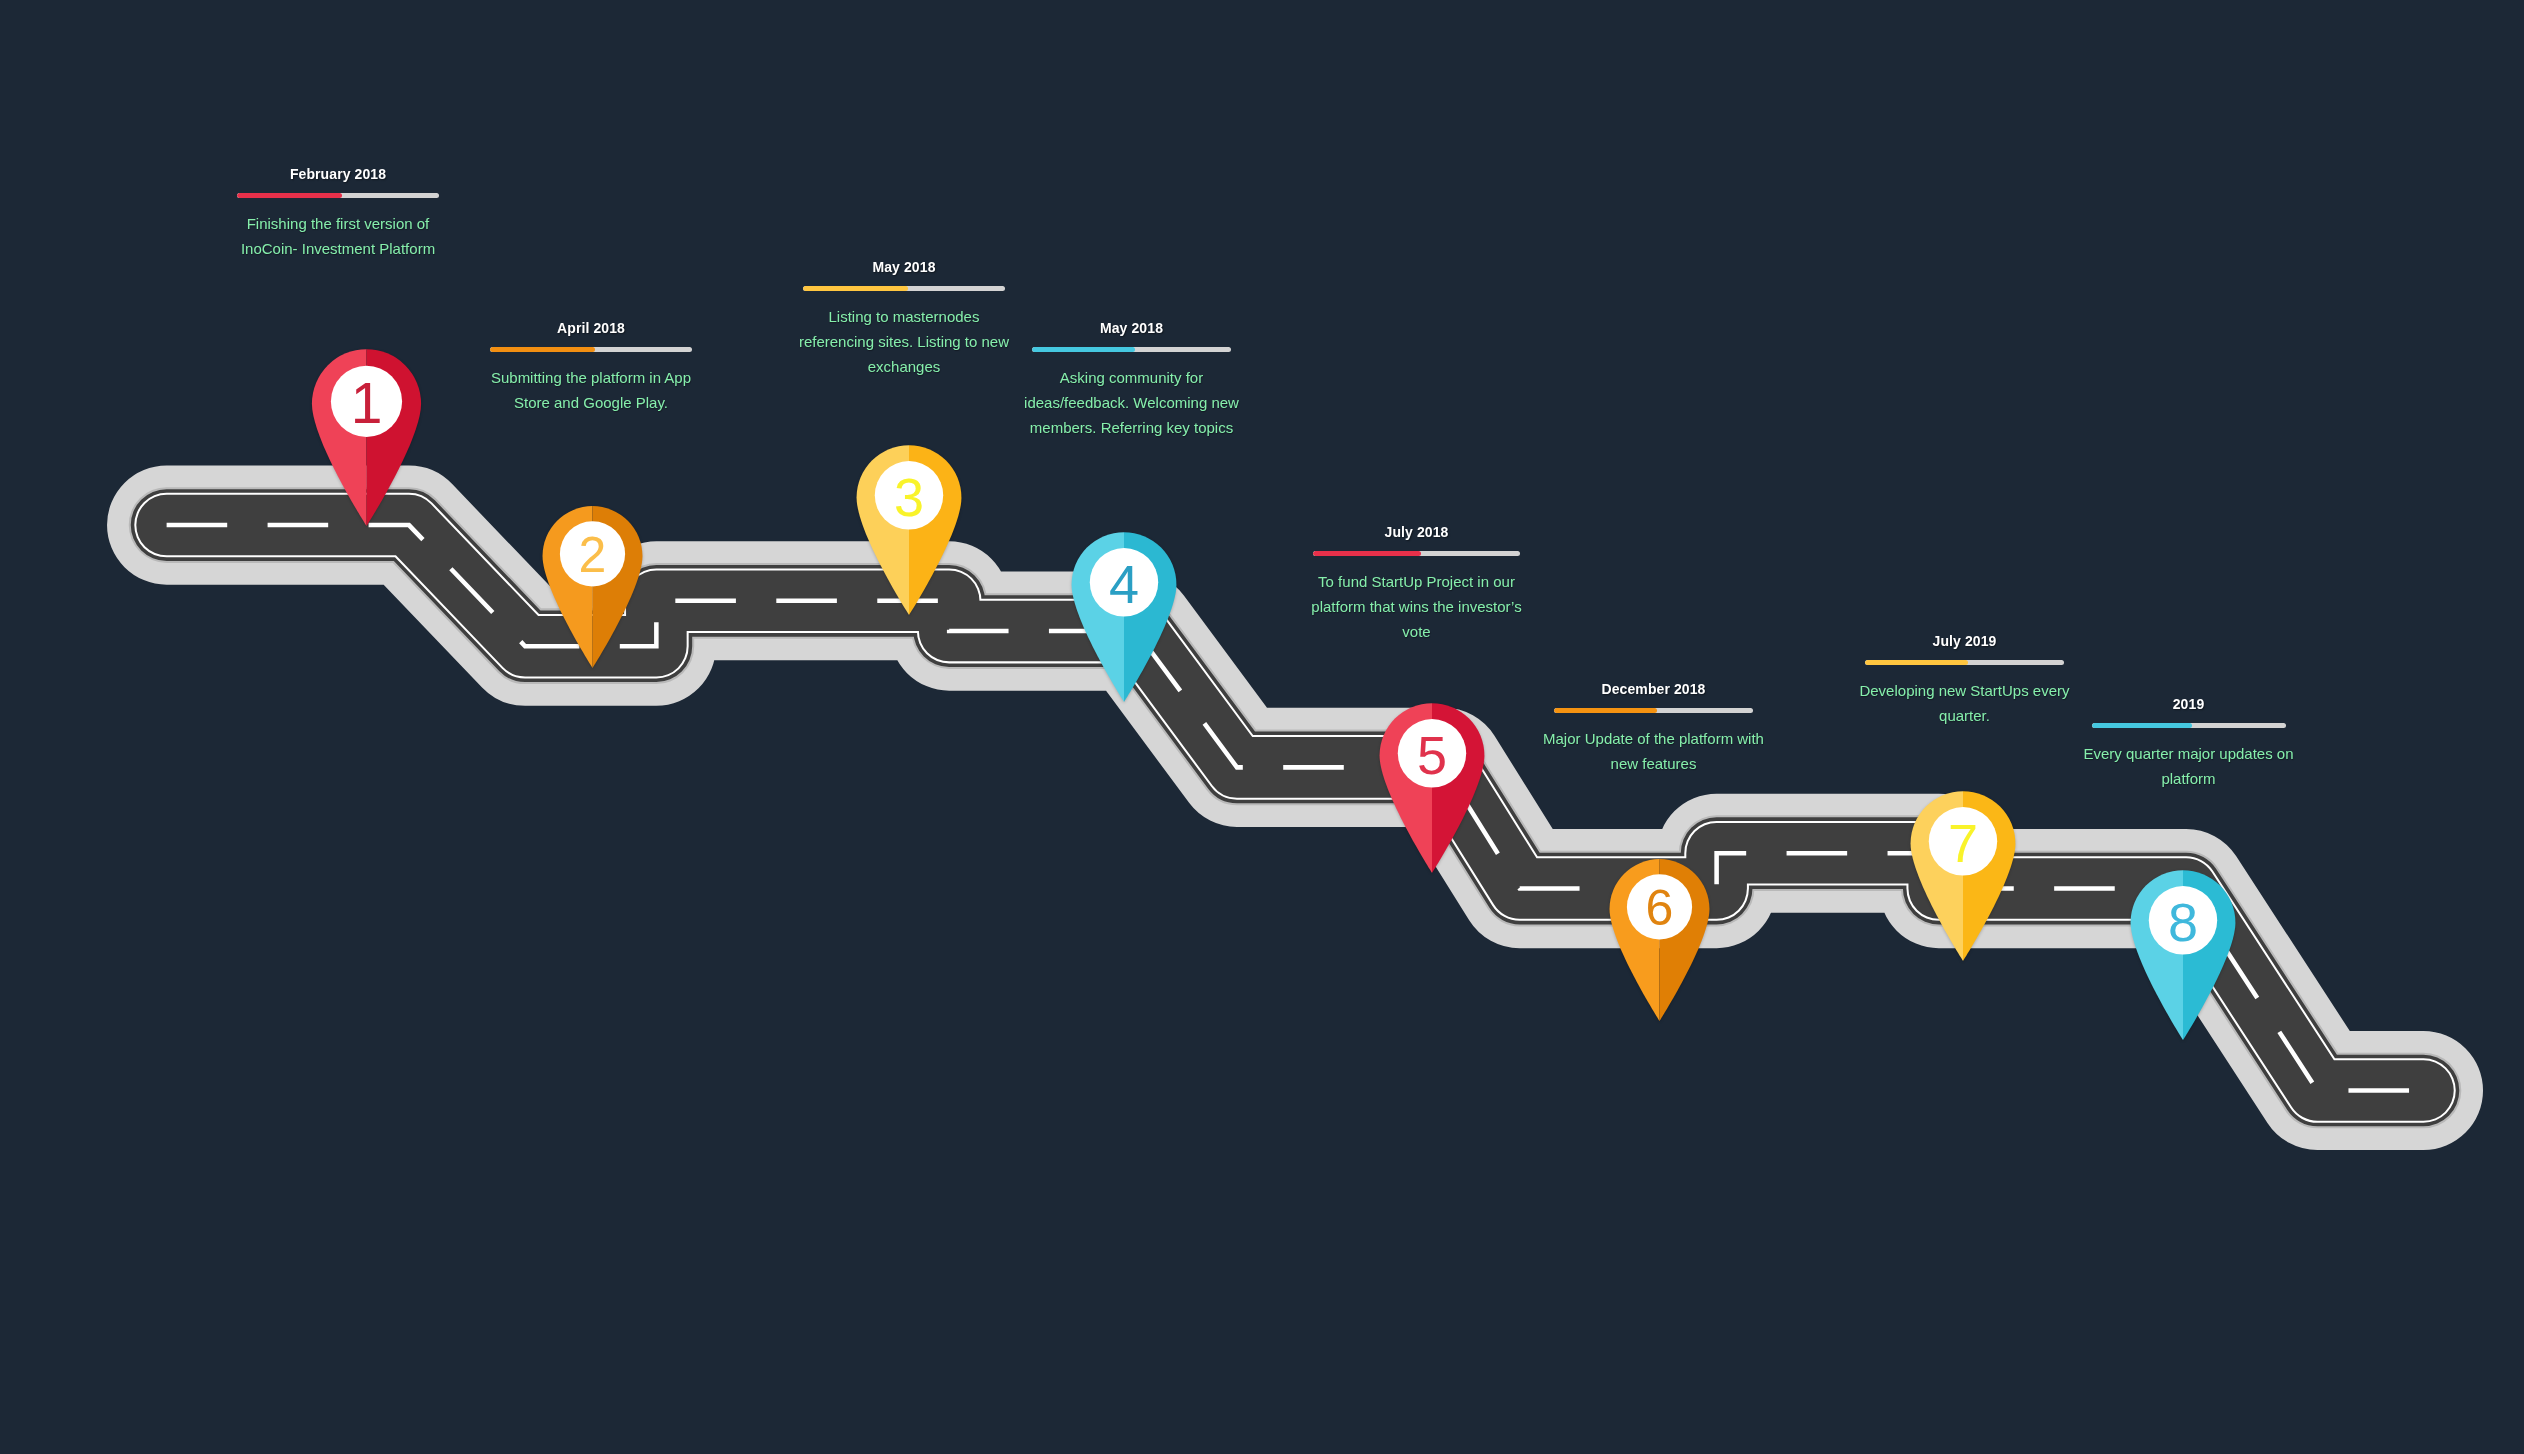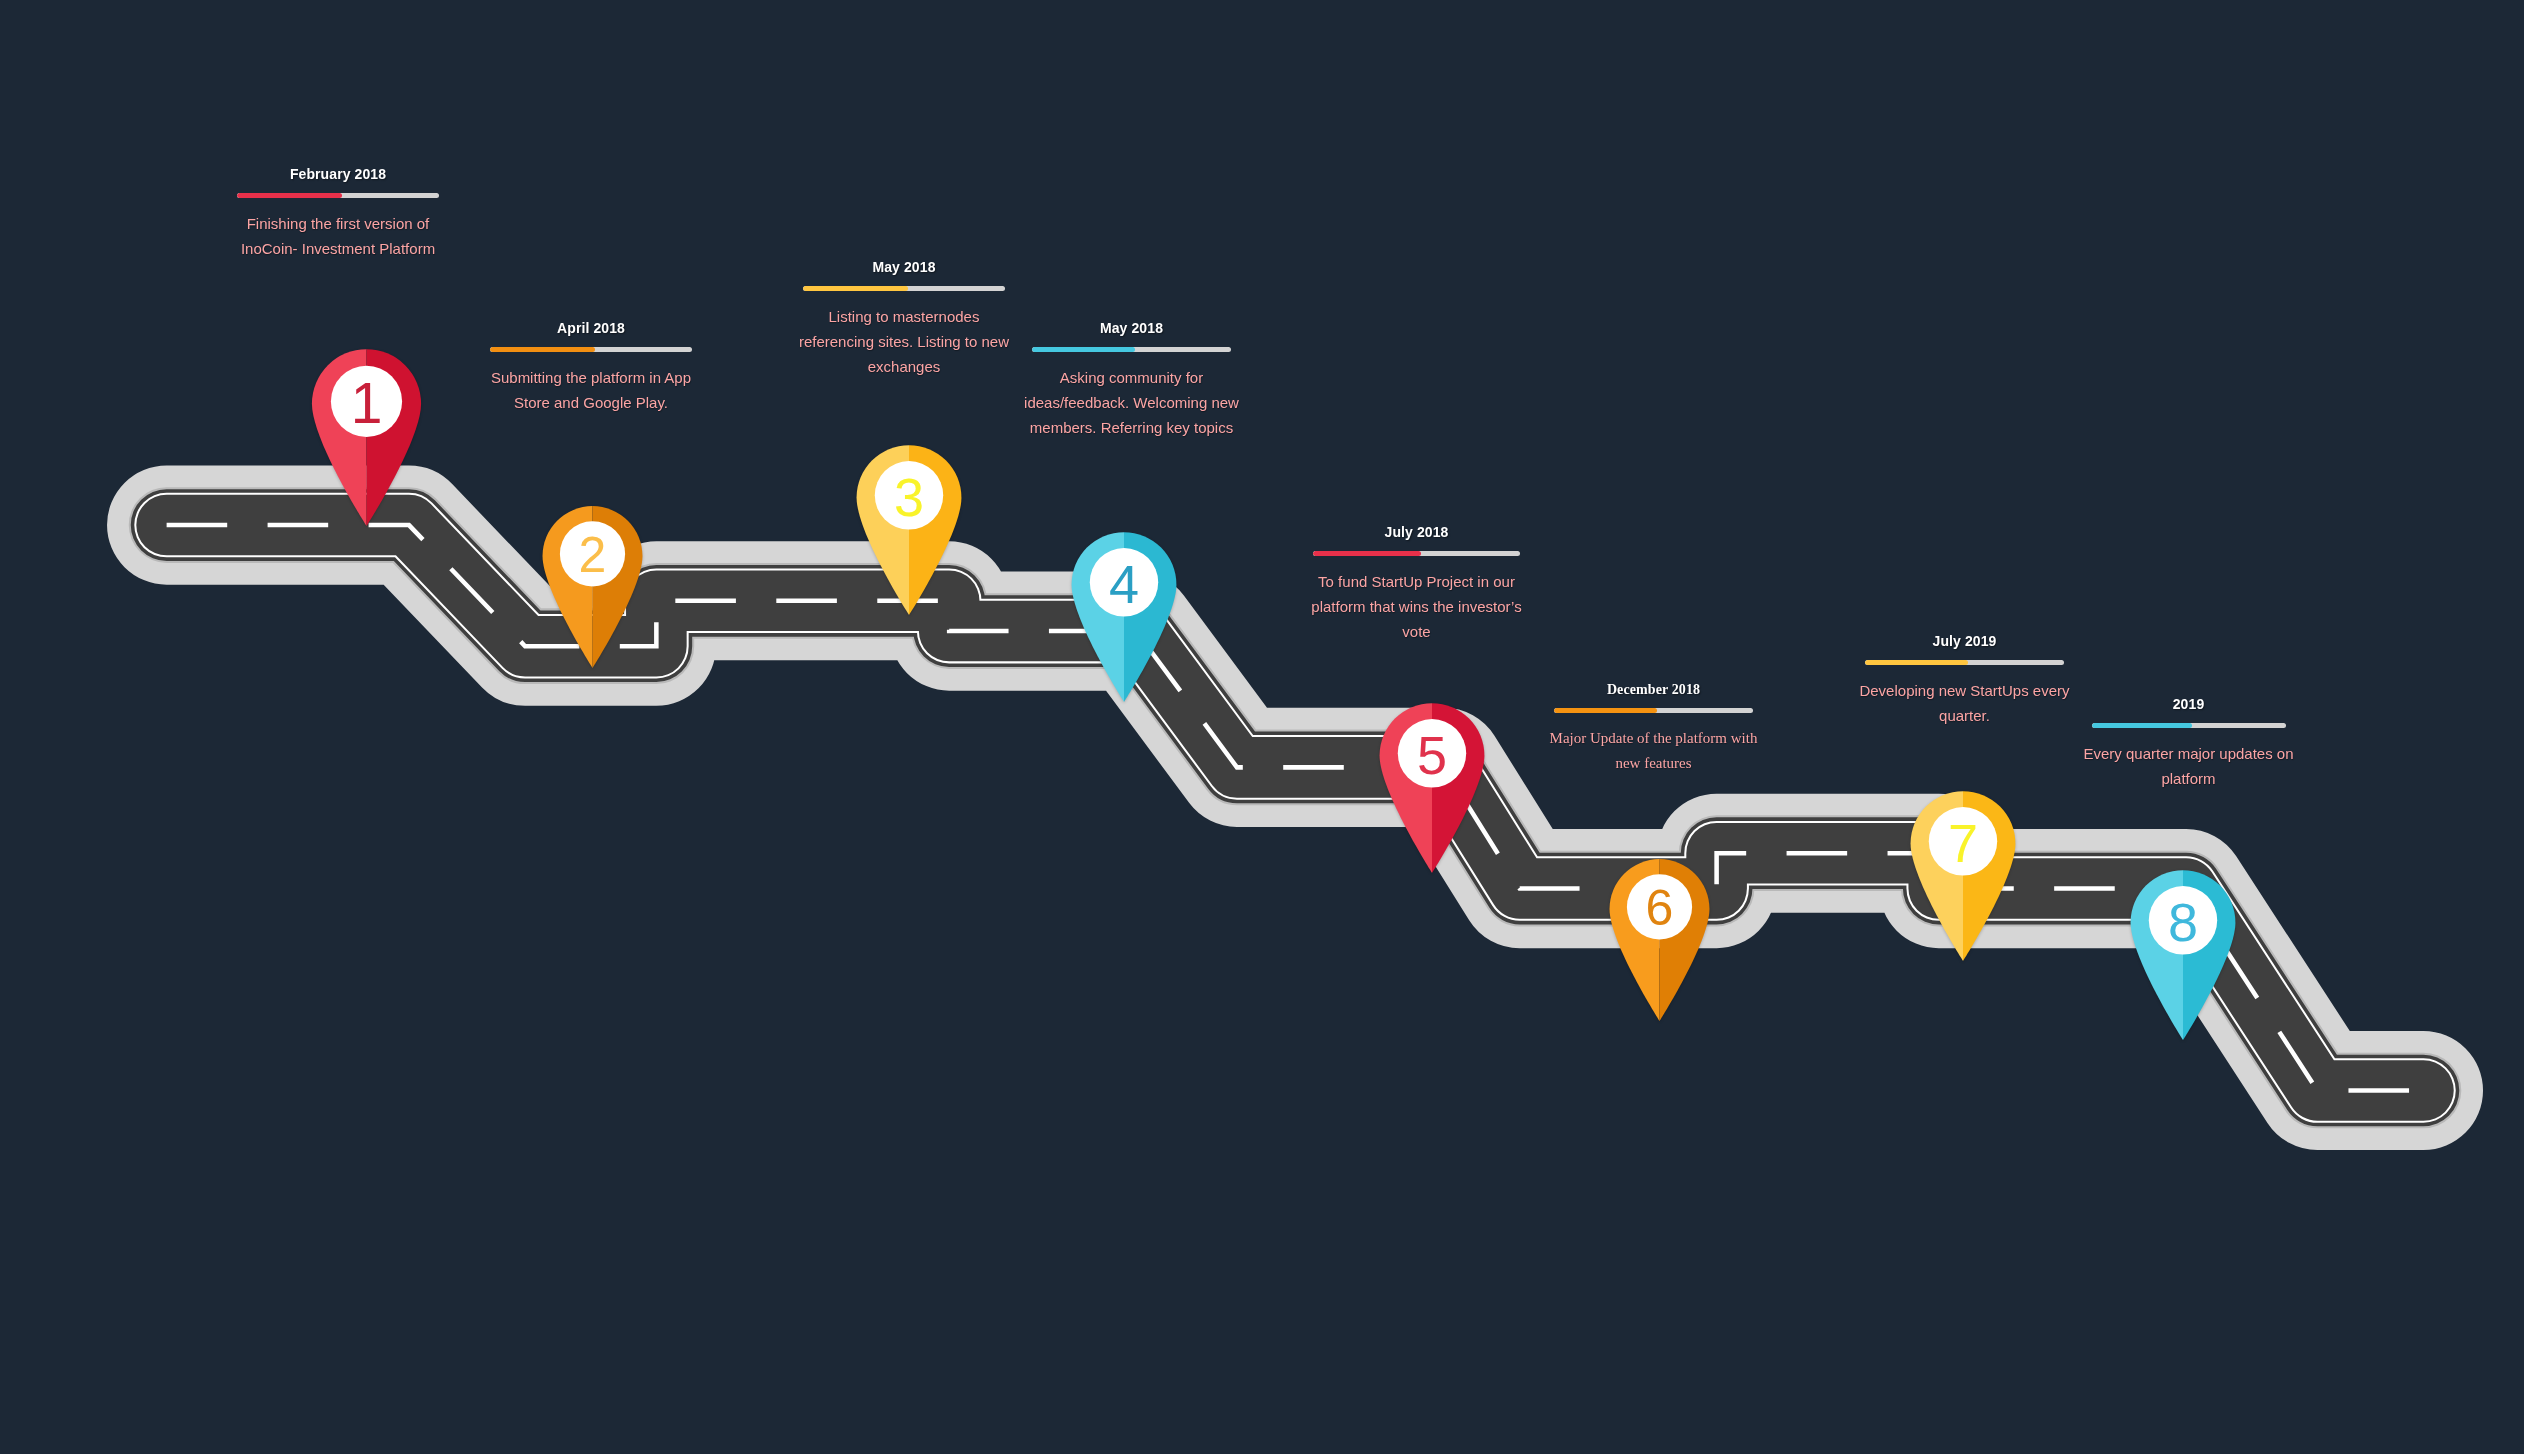--- a/index.html
+++ b/index.html
@@ -24,21 +24,21 @@
     letter-spacing:0.1px;
     white-space:nowrap;
     text-shadow:1px 1px 1.5px rgba(0,0,0,.45);
   }
   .ms-bar{
     position:relative;height:4.5px;margin:11px auto 13px auto;
     border-radius:2.5px;overflow:hidden;background:#d3d3d3;
   }
   .ms-bar .fill{position:absolute;left:0;top:0;bottom:0;border-radius:2.5px;}
   .ms-desc{
-    color:#fca5a5;font-size:15px;line-height:1.68;
+    color:#86efac;font-size:15px;line-height:1.68;
     text-shadow:0.5px 0.5px 1px rgba(0,0,0,.4);
   }
 
   
   .pin{position:absolute;}
   .pin svg{display:block;filter:drop-shadow(0 1px 1.5px rgba(0,0,0,.22));}
   .pin .num{
     position:absolute;left:0;right:0;
     text-align:center;font-weight:400;
     pointer-events:none;
@@ -172,21 +172,21 @@
       <svg width="114" height="171" viewBox="0 0 100 150">
         <path d="M50 150 C50 150 4 78 4 47 A46 46 0 0 1 50 1 Z" fill="#ef4257"></path>
         <path d="M50 150 C50 150 96 78 96 47 A46 46 0 0 0 50 1 Z" fill="#d41436"></path>
         <circle cx="50" cy="45" r="30" fill="#ffffff"></circle>
       </svg>
       <div class="num" style="top:22px;font-size:54px;color:#e0324c;">5</div>
     </div>
   </div>
 
   <div class="milestone">
-    <div class="ms-card" style="left:1530px;top:682px;width:247px;font-family:Liberation Serif, serif;">
+    <div class="ms-card" style="left:1530px;top:682px;width:247px;">
       <div class="ms-date">December 2018</div>
       <div class="ms-bar" style="width:199px;">
         <div class="fill" style="width:52%;background:#f59311;"></div>
       </div>
       <div class="ms-desc" style="width:232px;margin:0 auto;">Major Update of the platform with new features</div>
     </div>
     <div class="pin" style="left:1605px;top:858px;">
       <svg width="109" height="163" viewBox="0 0 100 150">
         <path d="M50 150 C50 150 4 78 4 47 A46 46 0 0 1 50 1 Z" fill="#f89c1d"></path>
         <path d="M50 150 C50 150 96 78 96 47 A46 46 0 0 0 50 1 Z" fill="#e07f05"></path>

